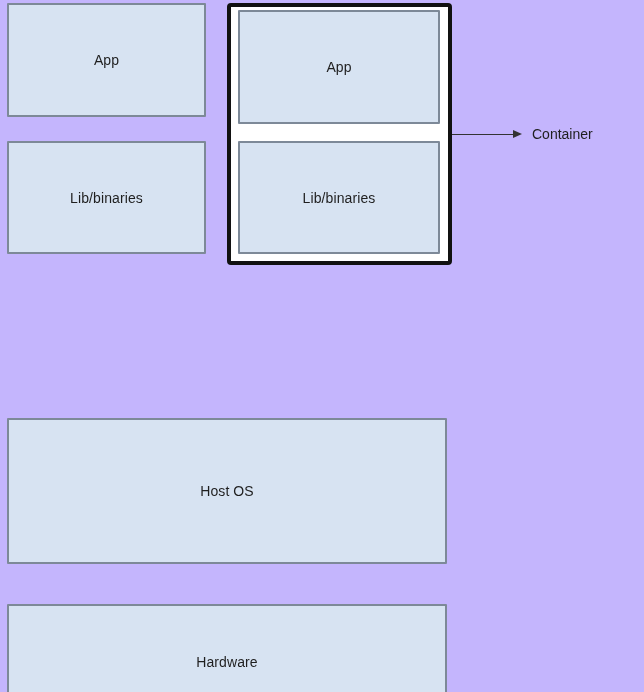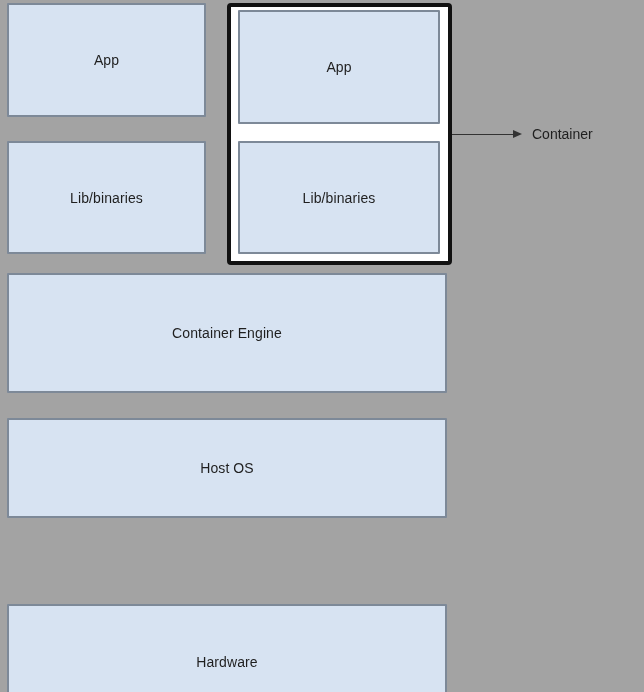--- a/index.html
+++ b/index.html
@@ -11,21 +11,21 @@
   }
   * { margin: 0; padding: 0; box-sizing: border-box; }
   body {
     background: #ffffff;
     font-family: "Liberation Sans", sans-serif;
   }
   .canvas {
     position: relative;
     width: 644px;
     height: 692px;
-    background: #a3a3a3;
+    background: #c4b5fd;
     overflow: hidden;
   }
   .box {
     position: absolute;
     background: var(--box-fill);
     border: 2px solid var(--box-border);
     border-radius: 1px;
     display: flex;
     align-items: center;
     justify-content: center;
@@ -41,21 +41,21 @@
     height: 262px;
     border: 4px solid var(--container-border);
     border-radius: 4px;
     background: #ffffff;
   }
   .box-host-app      { left: 7px;   top: 3px;   width: 199px; height: 114px; }
   .box-host-lib      { left: 7px;   top: 141px; width: 199px; height: 113px; }
   .box-cont-app      { left: 238px; top: 10px;  width: 202px; height: 114px; }
   .box-cont-lib      { left: 238px; top: 141px; width: 202px; height: 113px; }
   .box-engine        { left: 7px;   top: 273px; width: 440px; height: 120px; }
-  .box-hostos        { left: 7px;   top: 418px; width: 440px; height: 100px; }
+  .box-hostos        { left: 7px;   top: 418px; width: 440px; height: 146px; }
   .box-hardware      { left: 7px;   top: 568px; width: 440px; height: 115px; margin-top: 36px; }
   .arrow-line {
     position: absolute;
     left: 452px;
     top: 134px;
     width: 62px;
     height: 0;
     border-top: 1.5px solid var(--arrow-color);
   }
   .arrow-head {
@@ -94,23 +94,20 @@
     <span>App</span>
   </div>
   <div class="box box-cont-lib">
     <span>Lib/binaries</span>
   </div>
 
   <div class="arrow-line"></div>
   <div class="arrow-head"></div>
   <div class="callout-label">Container</div>
 
-  <div class="box box-engine">
-    <span>Container Engine</span>
-  </div>
   <div class="box box-hostos">
     <span>Host OS</span>
   </div>
   <div class="box box-hardware">
     <span>Hardware</span>
   </div>
 
 </div>
 
 </body></html>

